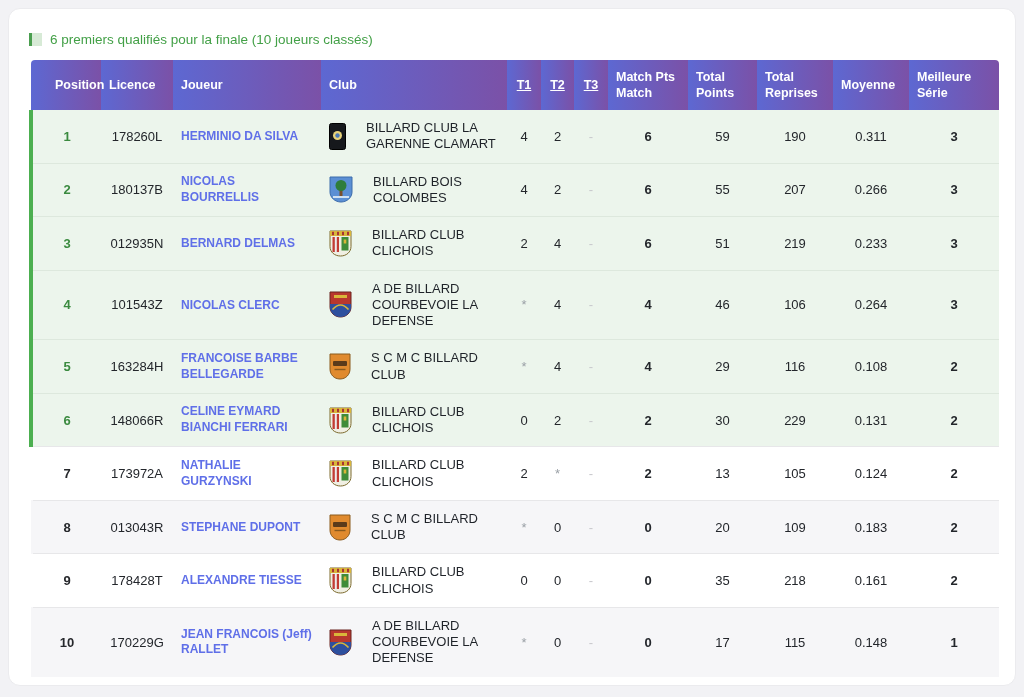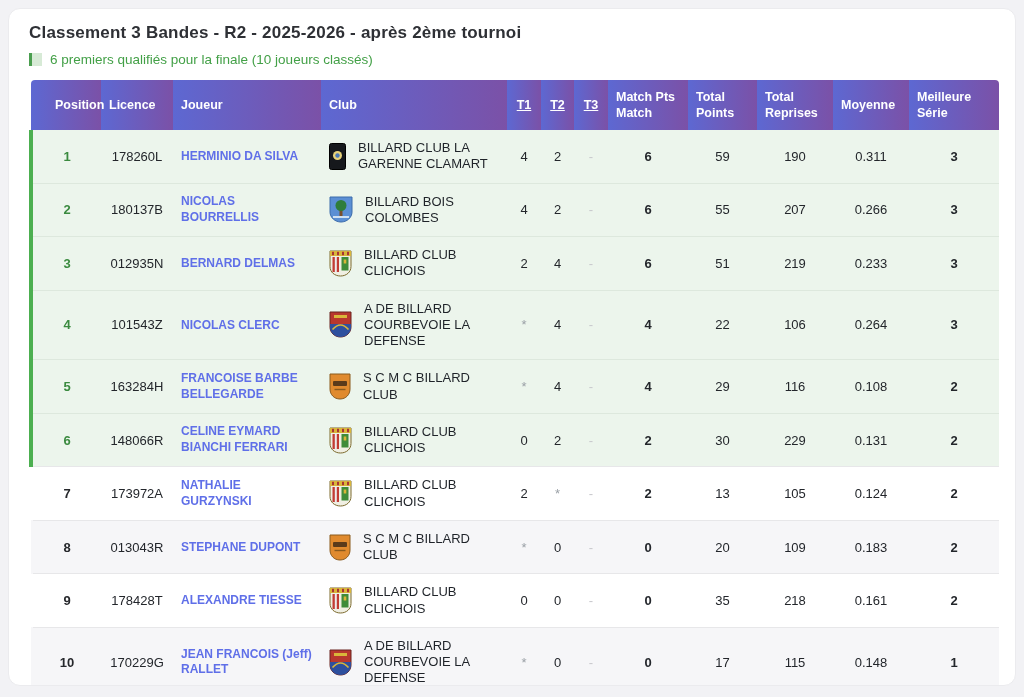--- a/index.html
+++ b/index.html
@@ -46,33 +46,32 @@
 
   td.pos { text-align:center; font-weight:bold; color:#26282c; }
   tr.qualified td.pos { color:#3a8a3f; }
   td.lic { text-align:center; }
   td.player { padding-left:8px; }
   .player-name {
     color:var(--link-blue,#5f6fe8); font-weight:bold; font-size:12px; line-height:1.3;
     display:inline-block; max-width:132px; cursor:pointer;
   }
   td.club { padding-left:8px; }
-  .clubwrap { display:flex; align-items:center; gap:12px; }
+  .clubwrap { display:flex; align-items:center; gap:20px; }
   .crest { flex:0 0 auto; display:flex; align-items:center; }
   .clubname { font-size:13px; line-height:1.25; color:#1f2329; max-width:152px; display:inline-block; }
   td.c { text-align:center; }
   td.b { font-weight:bold; }
   td .ast { color:#9aa0a6; font-size:13px; }
   td .dash { color:#c8c8cc; }
 </style>
 </head>
 <body>
 
 <div class="card">
-  <div class="title">Classement 3 Bandes - R2 - 2025-2026 - après 2ème tournoi</div>
   <div class="subtitle">
     <span class="swatch"></span>
     <span class="subtitle-text">6 premiers qualifiés pour la finale (10 joueurs classés)</span>
   </div>
 
   <table>
     <colgroup>
       <col style="width:70px">
         <col style="width:72px">
         <col style="width:148px">
@@ -200,21 +199,21 @@
                   <rect x="5" y="4" width="13" height="3" fill="#d9b63a"></rect>
                 </svg>
               </span>
               <span class="clubname">A DE BILLARD COURBEVOIE LA DEFENSE</span>
             </div>
           </td>
           <td class="c"><span class="ast">*</span></td>
           <td class="c">4</td>
           <td class="c"><span class="dash">-</span></td>
           <td class="c b">4</td>
-          <td class="c">22</td>
+          <td class="c">46</td>
           <td class="c">106</td>
           <td class="c">0.264</td>
           <td class="c b">3</td>
         </tr>
         <tr class="qualified">
           <td class="pos">5</td>
           <td class="lic">163284H</td>
           <td class="player"><span class="player-name">FRANCOISE BARBE BELLEGARDE</span></td>
           <td class="club">
             <div class="clubwrap">

